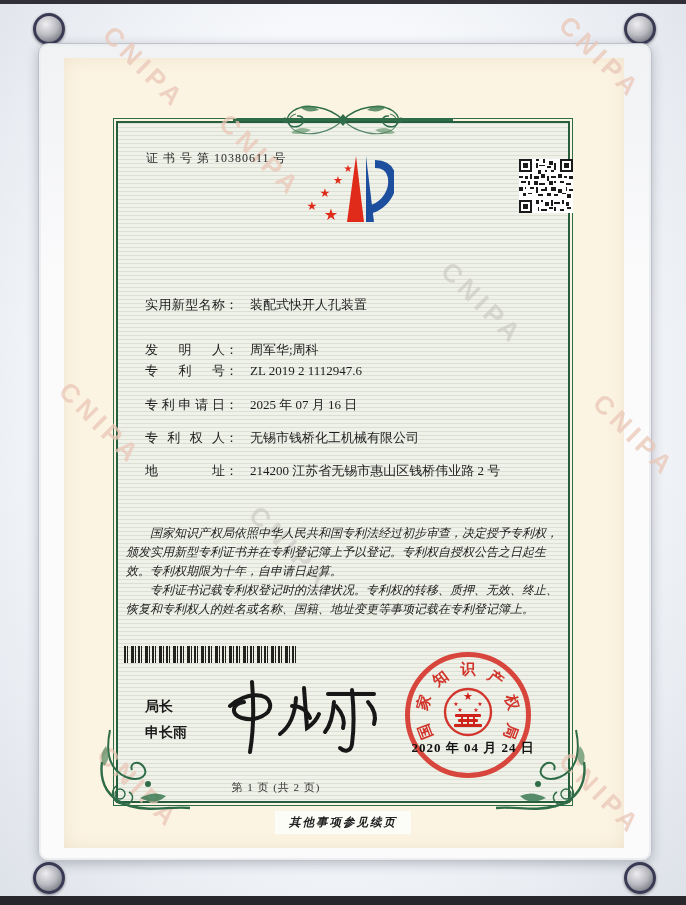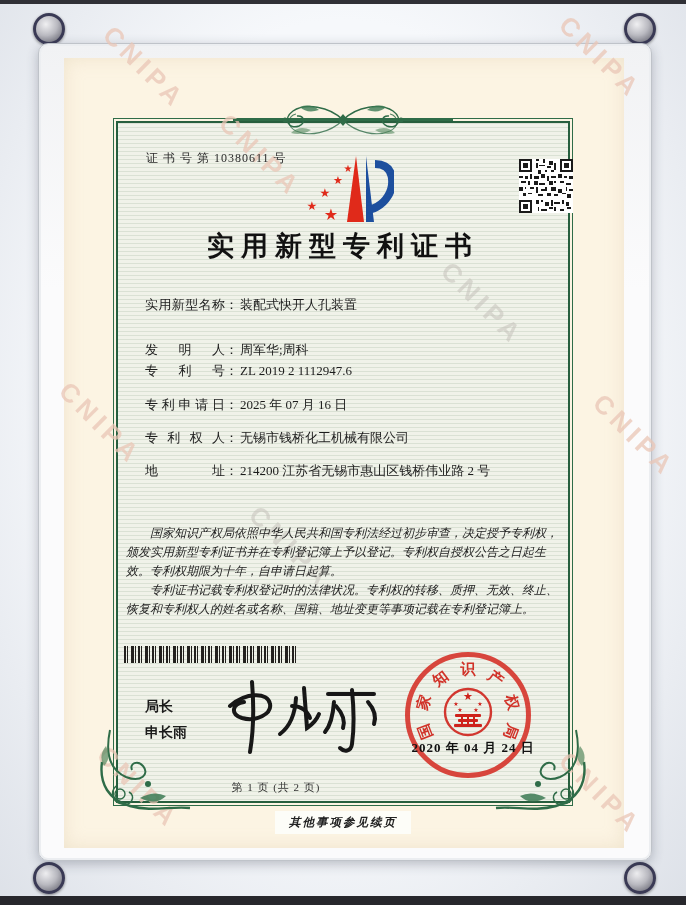--- a/index.html
+++ b/index.html
@@ -42,21 +42,21 @@
   }
   .wm.pink{color:rgba(233,197,182,.75);font-size:26px;}
   .wm.gray{color:rgba(196,193,185,.55);font-size:26px;}
   .abs{position:absolute;z-index:3;}
   .certno{left:146px;top:150px;font-size:12px;color:#2a2a2a;letter-spacing:1px;text-align:right;}
   .title{left:0;top:228px;width:686px;text-align:center;font-size:27px;font-weight:bold;
          letter-spacing:7px;color:#111;}
   .row{left:145px;width:430px;font-size:13px;color:#1c1c1c;font-weight:500;white-space:nowrap;}
   .lbl{display:inline-block;width:80px;text-align:justify;text-align-last:justify;vertical-align:bottom;}
   .lbl5{display:inline-block;width:72px;text-align:justify;text-align-last:justify;vertical-align:bottom;}
-  .row .val{margin-left:2px;}
+  .row .val{margin-left:12px;}
   .row .right-field{position:absolute;left:245px;top:0;white-space:nowrap;}
   .paras{left:126px;top:524px;width:438px;font-size:12px;line-height:19px;color:#222;
          font-style:italic;z-index:3;}
   .paras p{margin:0;text-indent:2em;}
   .barcode{
     left:124px;top:646px;width:172px;height:17px;z-index:3;
     background:repeating-linear-gradient(90deg,
       #23211e 0 2px, transparent 2px 3px,
       #23211e 3px 4px, transparent 4px 7px,
       #23211e 7px 10px, transparent 10px 11px,
@@ -245,21 +245,20 @@
           <rect x="10" y="26" width="1" height="2"></rect>
           <rect x="12" y="27" width="3" height="1"></rect>
         <rect x="16" y="26" width="2" height="1"></rect>
           <rect x="19" y="26" width="1" height="2"></rect>
           <rect x="22" y="27" width="2" height="1"></rect>
         <rect x="26" y="26" width="2" height="1"></rect>
       </g>
     </svg>
   </div>
 
-  <div class="abs title">实用新型专利证书</div>
 
   <div class="abs row" style="top:296px;">
     <span class="lbl">实用新型名称</span><span>：</span><span class="val">装配式快开人孔装置</span>
   </div>
   <div class="abs row" style="top:341px;">
     <span class="lbl">发明人</span><span>：</span><span class="val">周军华;周科</span>
   </div>
   <div class="abs row" style="top:362px;">
     <span class="lbl">专利号</span><span>：</span><span class="val">ZL 2019 2 1112947.6</span>
   </div>

